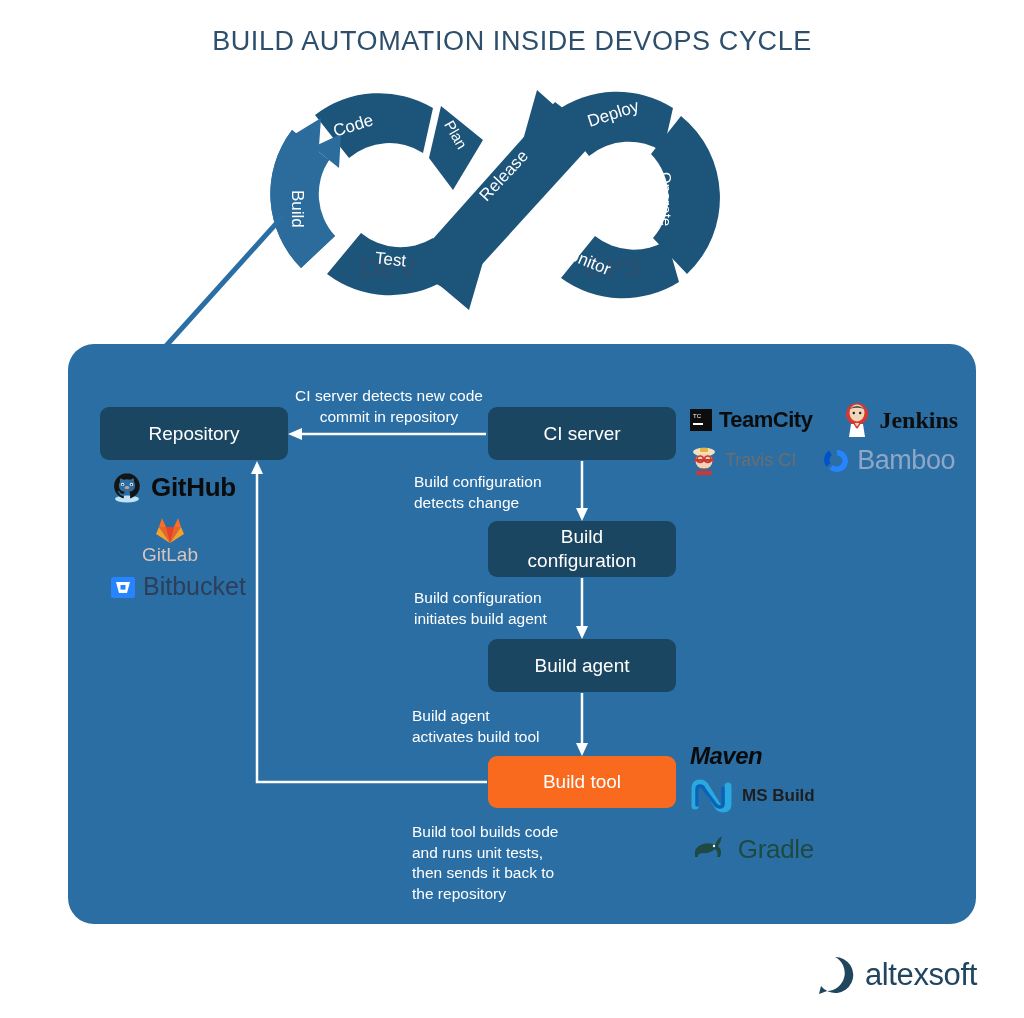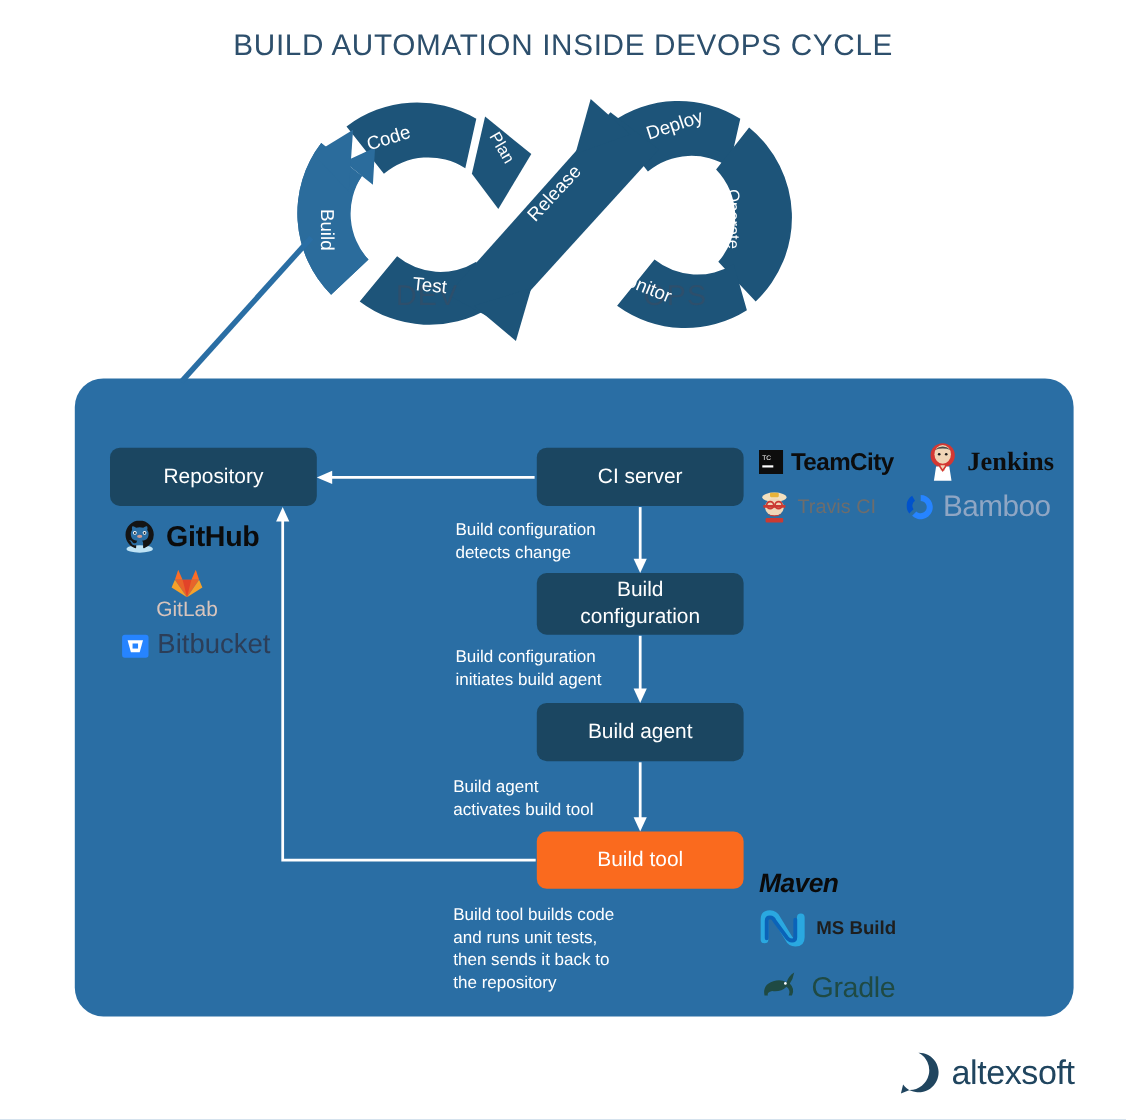--- a/index.html
+++ b/index.html
@@ -185,20 +185,22 @@
     <polygon points="257,461 251,474 263,474" fill="#ffffff"></polygon>
   </svg>
 
   <div class="node" id="node-repository">Repository</div>
   <div class="node" id="node-ci-server">CI server</div>
   <div class="node" id="node-build-config" style="white-space:pre-line;">Build
 configuration</div>
   <div class="node" id="node-build-agent">Build agent</div>
   <div class="node orange" id="node-build-tool">Build tool</div>
 
+  <div class="flow-text" id="text-detect">CI server detects new code
+commit in repository</div>
   <div class="flow-text" id="text-config-change">Build configuration
 detects change</div>
   <div class="flow-text" id="text-initiates">Build configuration
 initiates build agent</div>
   <div class="flow-text" id="text-activates">Build agent
 activates build tool</div>
   <div class="flow-text" id="text-builds-code">Build tool builds code
 and runs unit tests,
 then sends it back to
 the repository</div>
@@ -281,21 +283,21 @@
         <svg width="26" height="26" viewBox="0 0 26 26">
           <path d="M13 2 a11 11 0 1 1 -7.8 18.8 l3.9-3.9 A5.5 5.5 0 1 0 13 7.5 z" fill="#2684ff"></path>
           <path d="M2.6 18.8 a11 11 0 0 1 2.6-16.2 l2.6 4.6 A5.5 5.5 0 0 0 6.5 15 z" fill="#0052cc"></path>
         </svg>
         <span class="bm-text">Bamboo</span>
       </div>
     </div>
   </div>
 
   <div class="logo-group" id="logos-bt">
-    <div class="bt-line" style="gap:30px;margin-top:48px;">
+    <div class="bt-line" style="gap:30px;">
       <div class="logo-row">
         <span class="mvn-text">Maven</span>
       </div>
     </div>
     <div class="bt-line" style="gap:20px;flex-direction:column;">
       <div class="logo-row" style="gap:6px;">
         <svg width="46" height="34" viewBox="0 0 46 34">
           <path d="M5 27 L5 9 q0-5 5-5 q4 0 6 4 L27 26 q2 4 6 4 q5 0 5-5 L38 7" fill="none" stroke="#2aa8e0" stroke-width="7" stroke-linecap="round"></path>
           <path d="M7 26 L7 10 q0-3 3-3 q3 0 4 3 L25 25 q2 3 5 3 q3 0 3-3 L33 9" fill="none" stroke="#0b63b8" stroke-width="3.5" stroke-linecap="round"></path>
         </svg>

